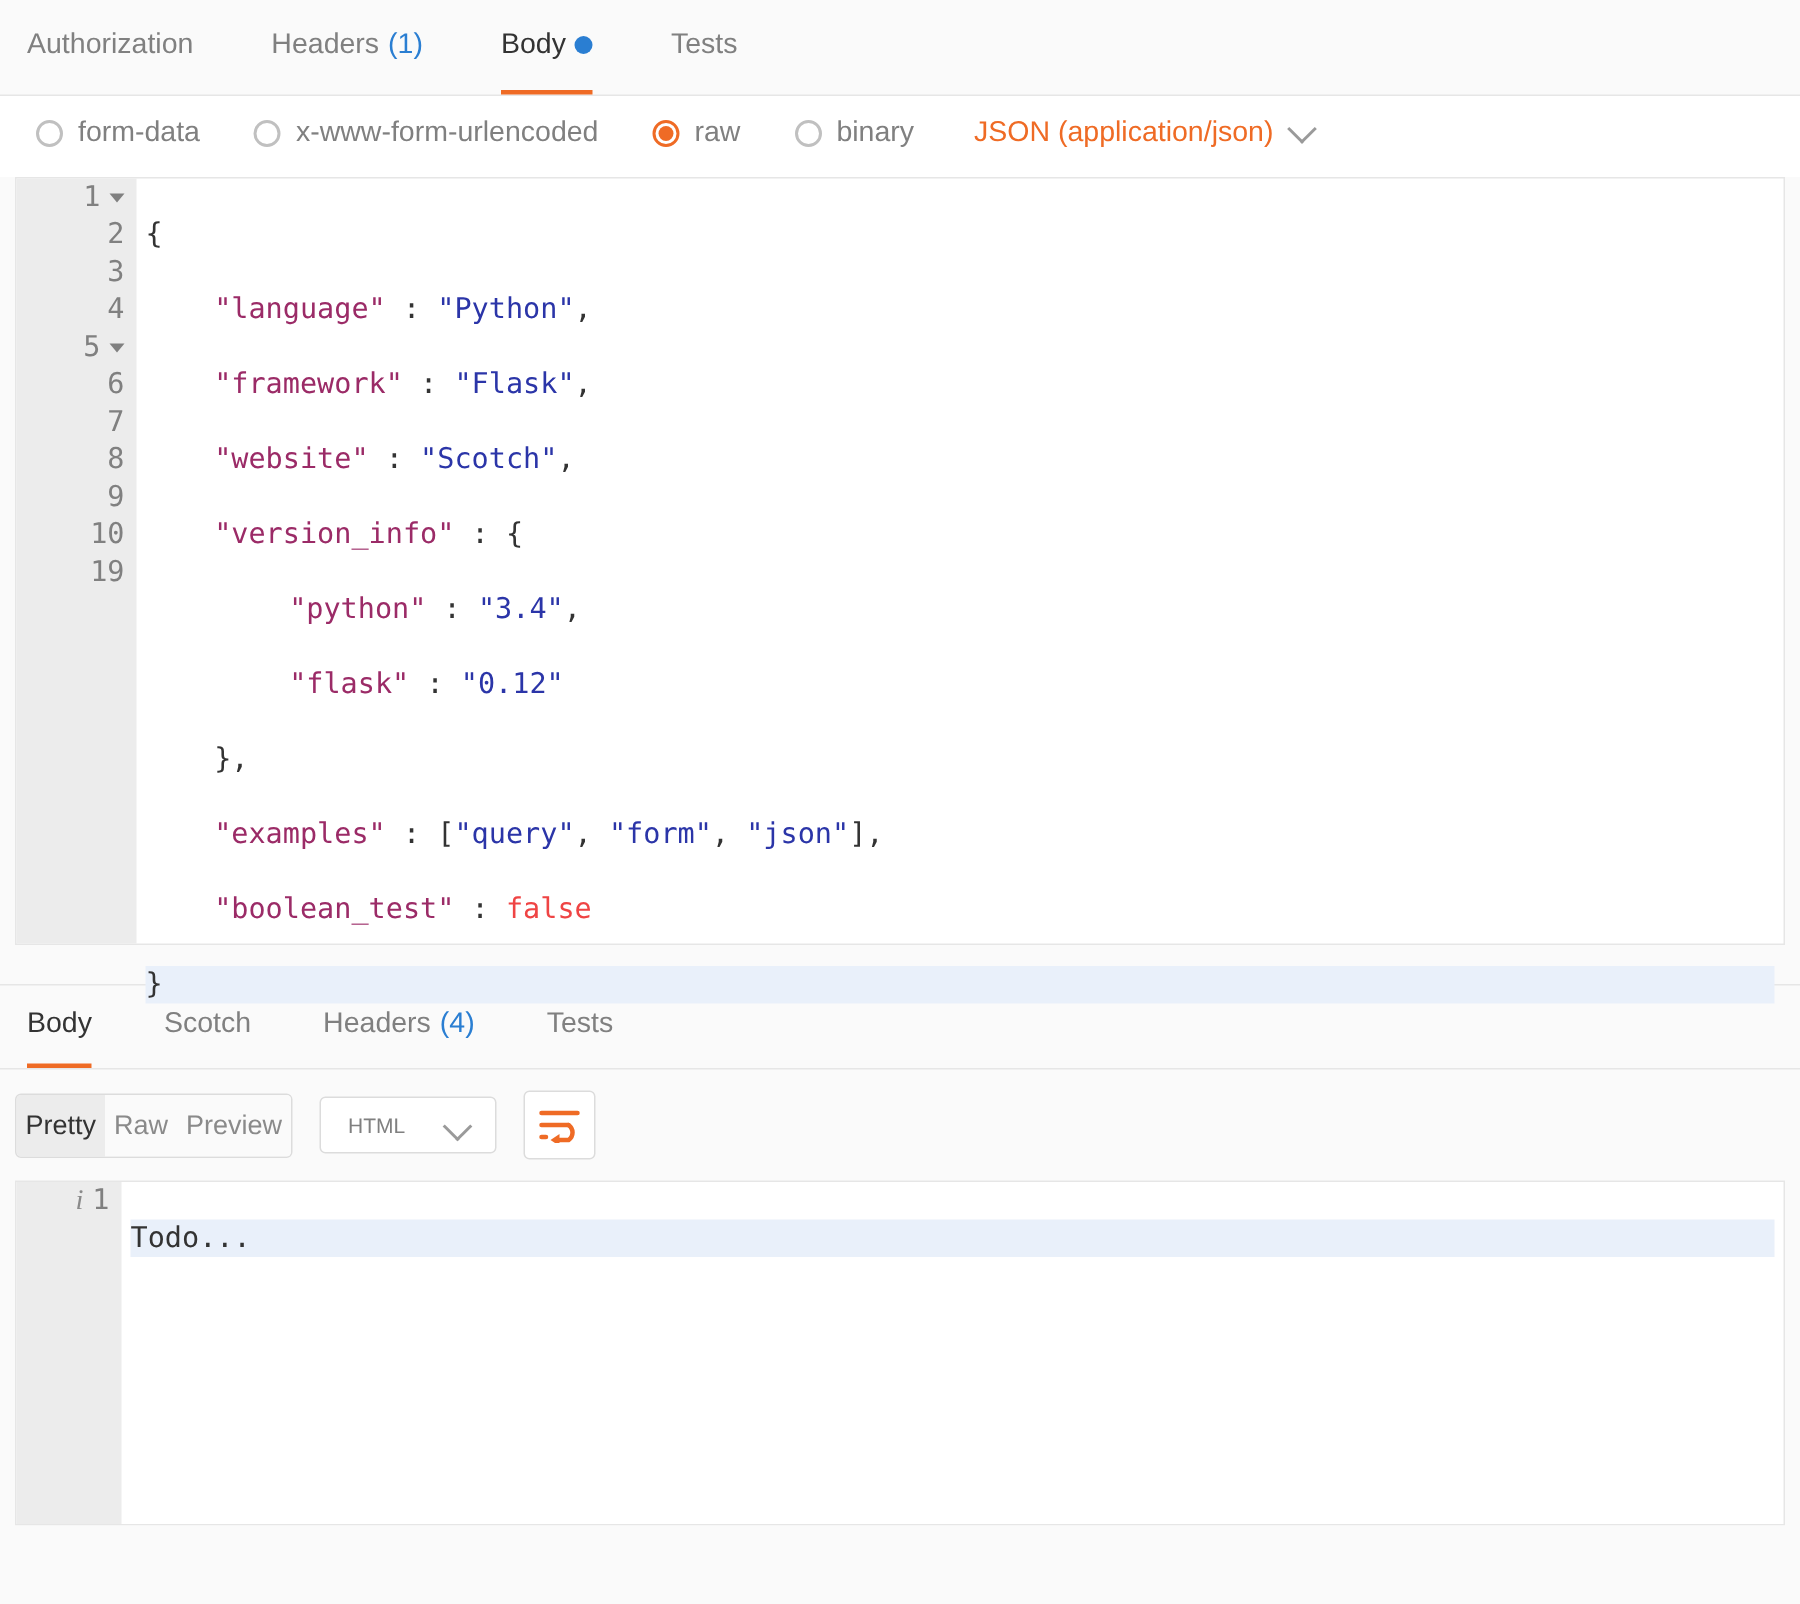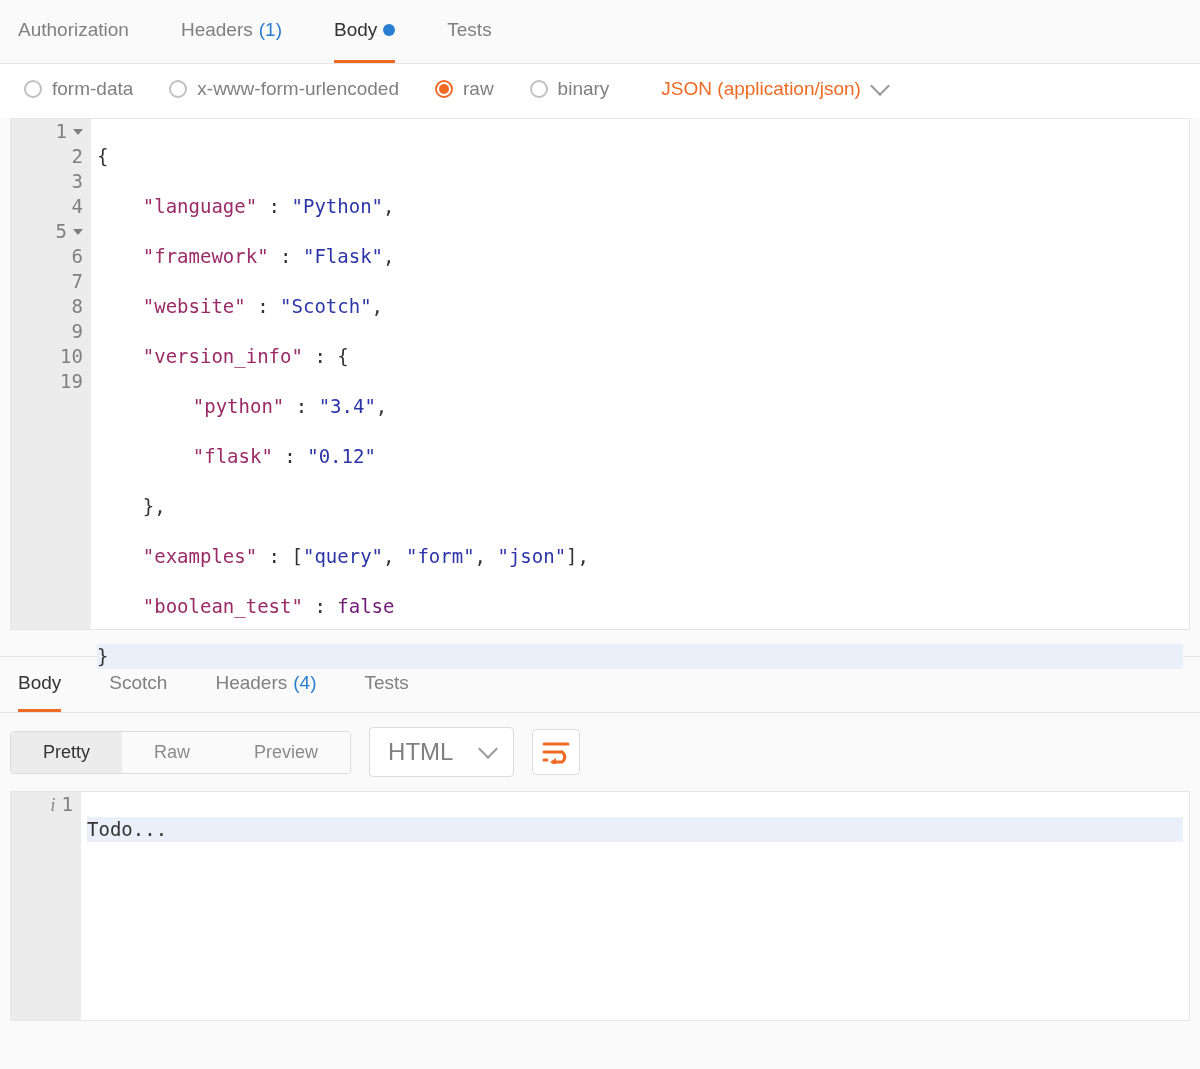--- a/index.html
+++ b/index.html
@@ -74,21 +74,21 @@
     top: 2px; left: 2px;
     width: 10px; height: 10px;
     border-radius: 50%;
     background: #ef6b25;
   }
   .content-type-dd {
     display: flex;
     align-items: center;
     gap: 12px;
     color: #ef6b25;
-    margin-left: 16px;
+    margin-left: 4px;
     cursor: pointer;
     font-size: 19px;
   }
   .chevron {
     width: 14px; height: 14px;
     border-right: 2px solid #9a9a9a;
     border-bottom: 2px solid #9a9a9a;
     transform: rotate(45deg);
     margin-top: -6px;
   }
@@ -127,21 +127,21 @@
   .code {
     padding: 0 6px;
     white-space: pre;
     color: #333;
     flex: 1;
   }
   .code .cursor-line { background: #e9f0fa; }
   .tok-key   { color: #9b2b67; }
   .tok-str   { color: #2b35a8; }
   .tok-punct { color: #333; }
-  .tok-bool  { color: #701a75; }
+  .tok-bool  { color: #ef4444; }
   .tok-brace { color: #333; }
   .indent-guide {
     display: inline-block;
     border-left: 1px solid #d0d0d0;
     margin-left: 38px;
     padding-left: 11px;
     height: 100%;
   }
 
   
@@ -177,39 +177,39 @@
     gap: 18px;
   }
   .view-switch {
     display: flex;
     border: 1px solid #dcdcdc;
     border-radius: 4px;
     overflow: hidden;
     background: #fafafa;
   }
   .view-btn {
-    padding: 10px 32px;
+    padding: 10px 6px;
     font-size: 18px;
     color: #8a8a8a;
     cursor: pointer;
     background: #fafafa;
   }
   .view-btn.active {
     background: #ececec;
     color: #333;
   }
   .lang-dd {
     display: flex;
-    align-items: center;
+    align-items: flex-end;
     gap: 28px;
     border: 1px solid #dcdcdc;
     border-radius: 4px;
     padding: 10px 18px;
     color: #808080;
-    font-size: 24px;
+    font-size: 14px;
     cursor: pointer;
     background: #fff;
   }
   .wrap-btn {
     width: 48px; height: 46px;
     border: 1px solid #dcdcdc;
     border-radius: 4px;
     display: flex;
     align-items: center;
     justify-content: center;

